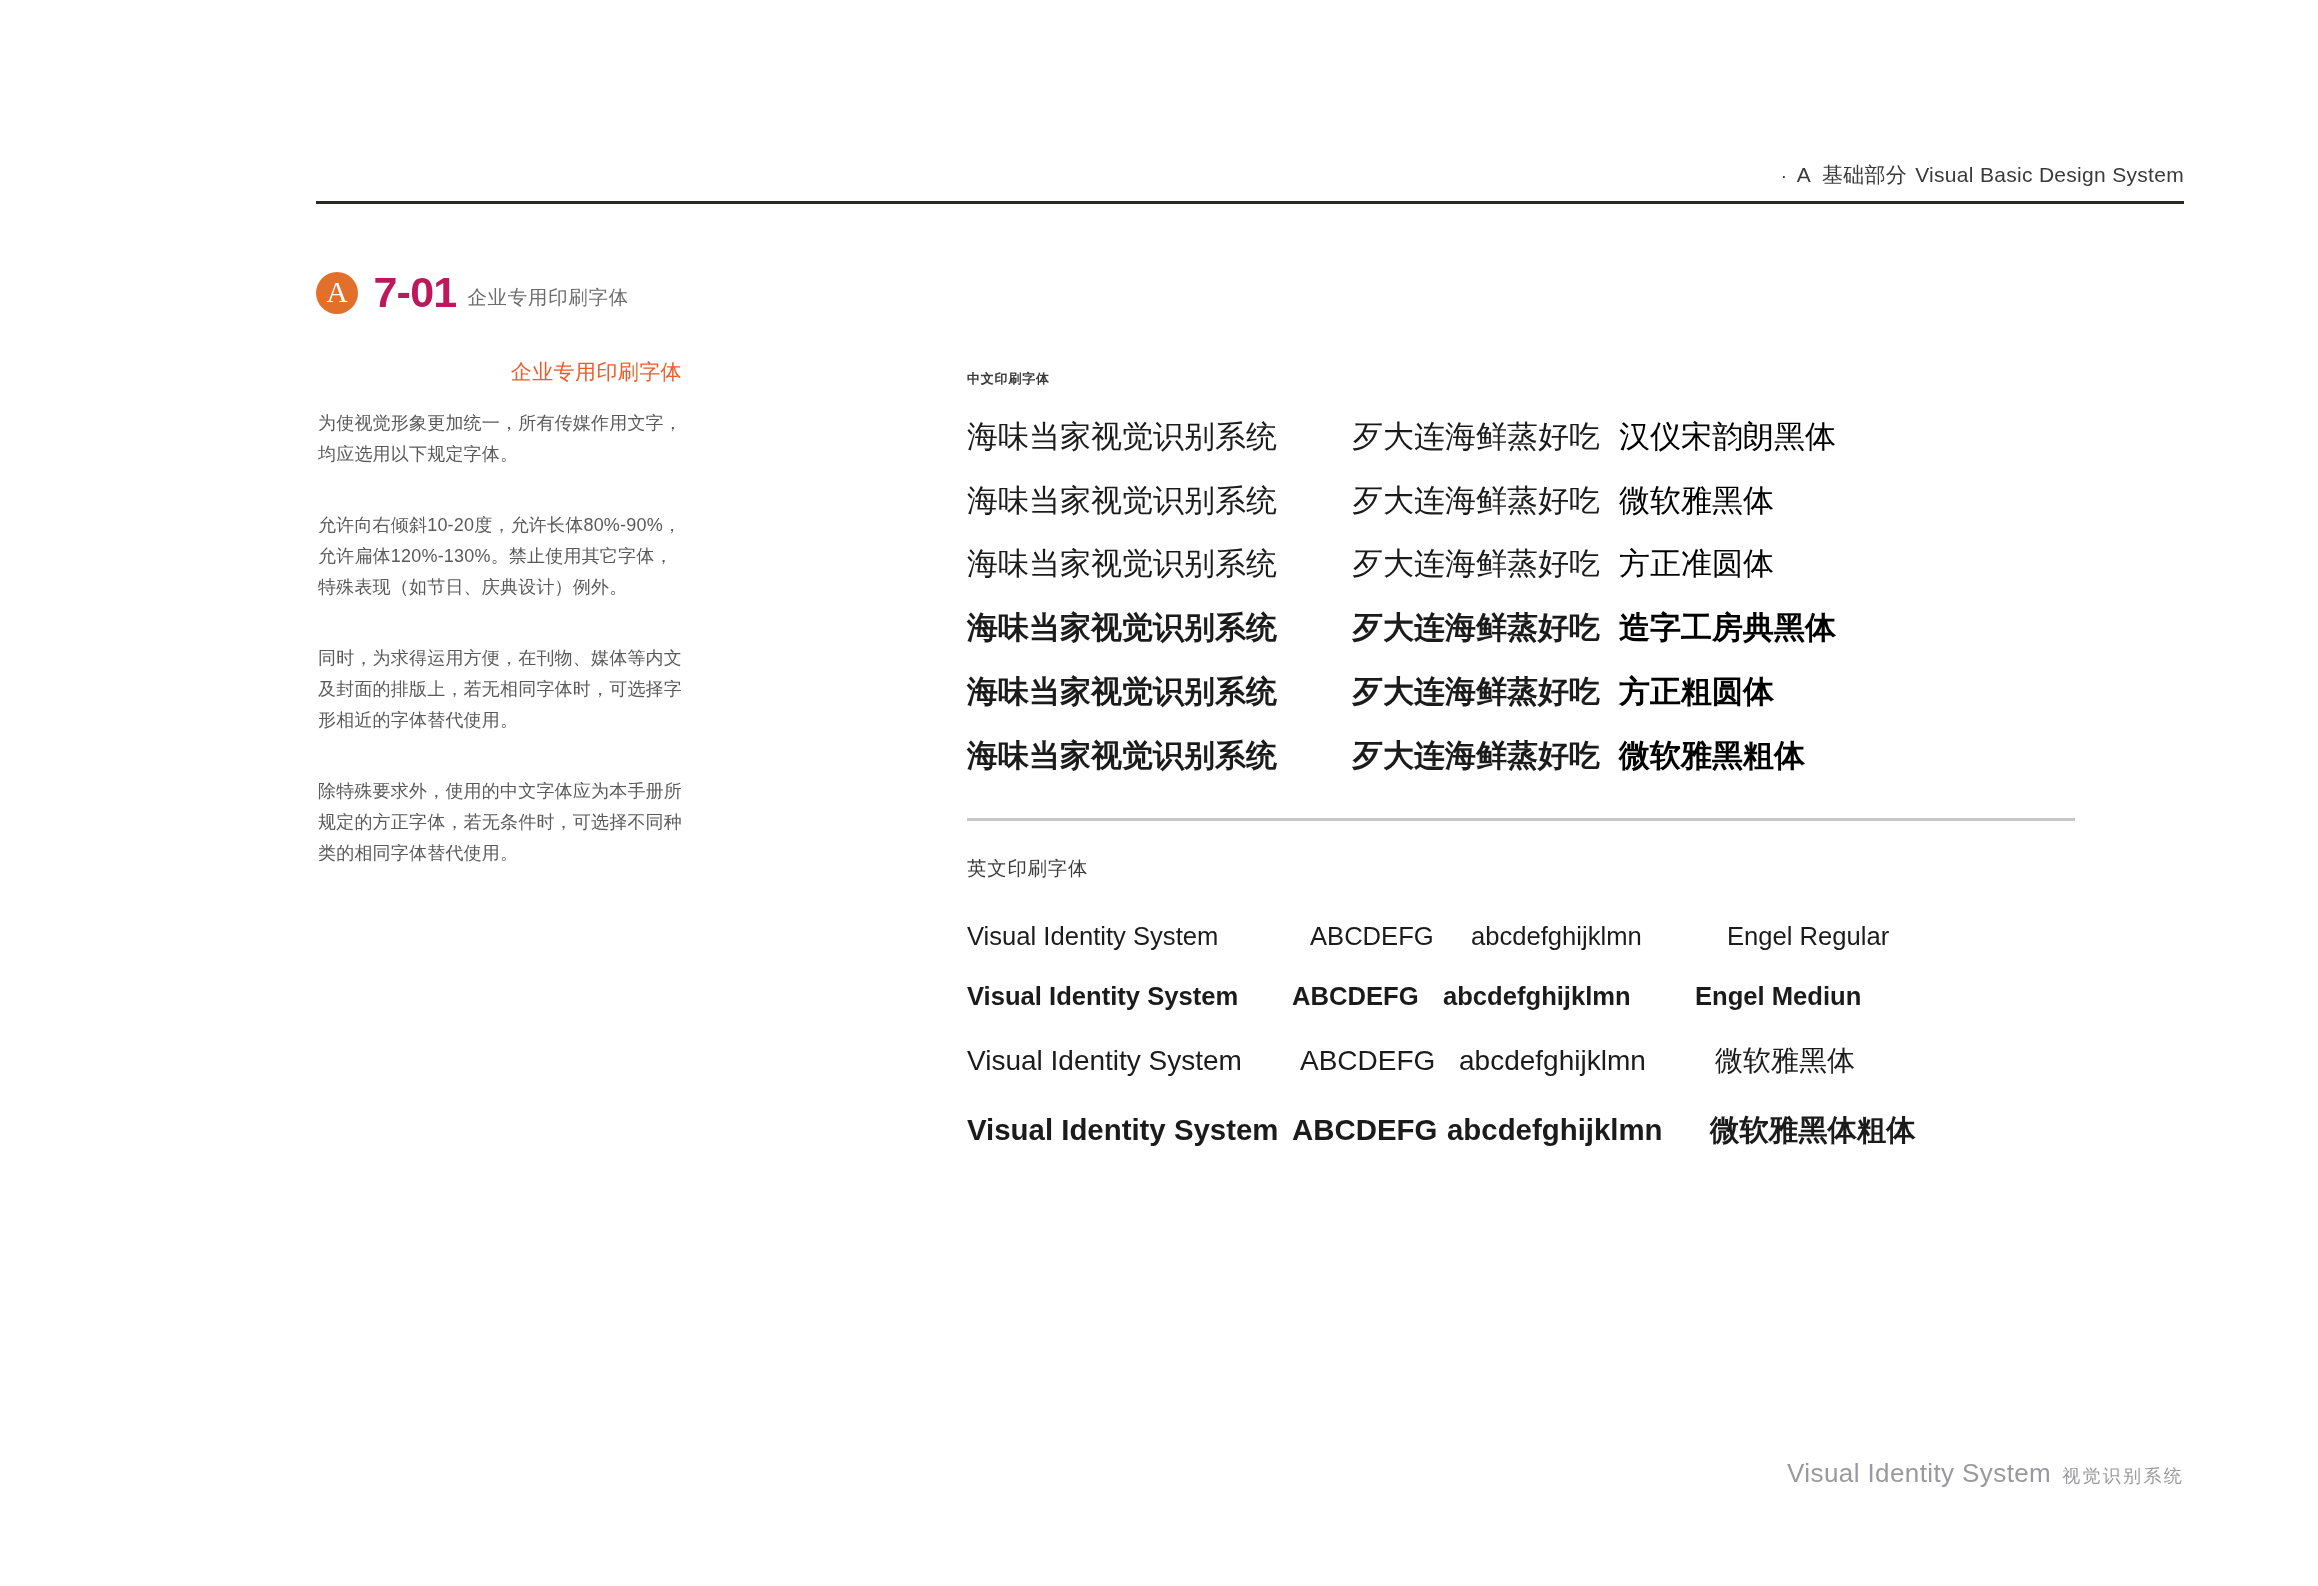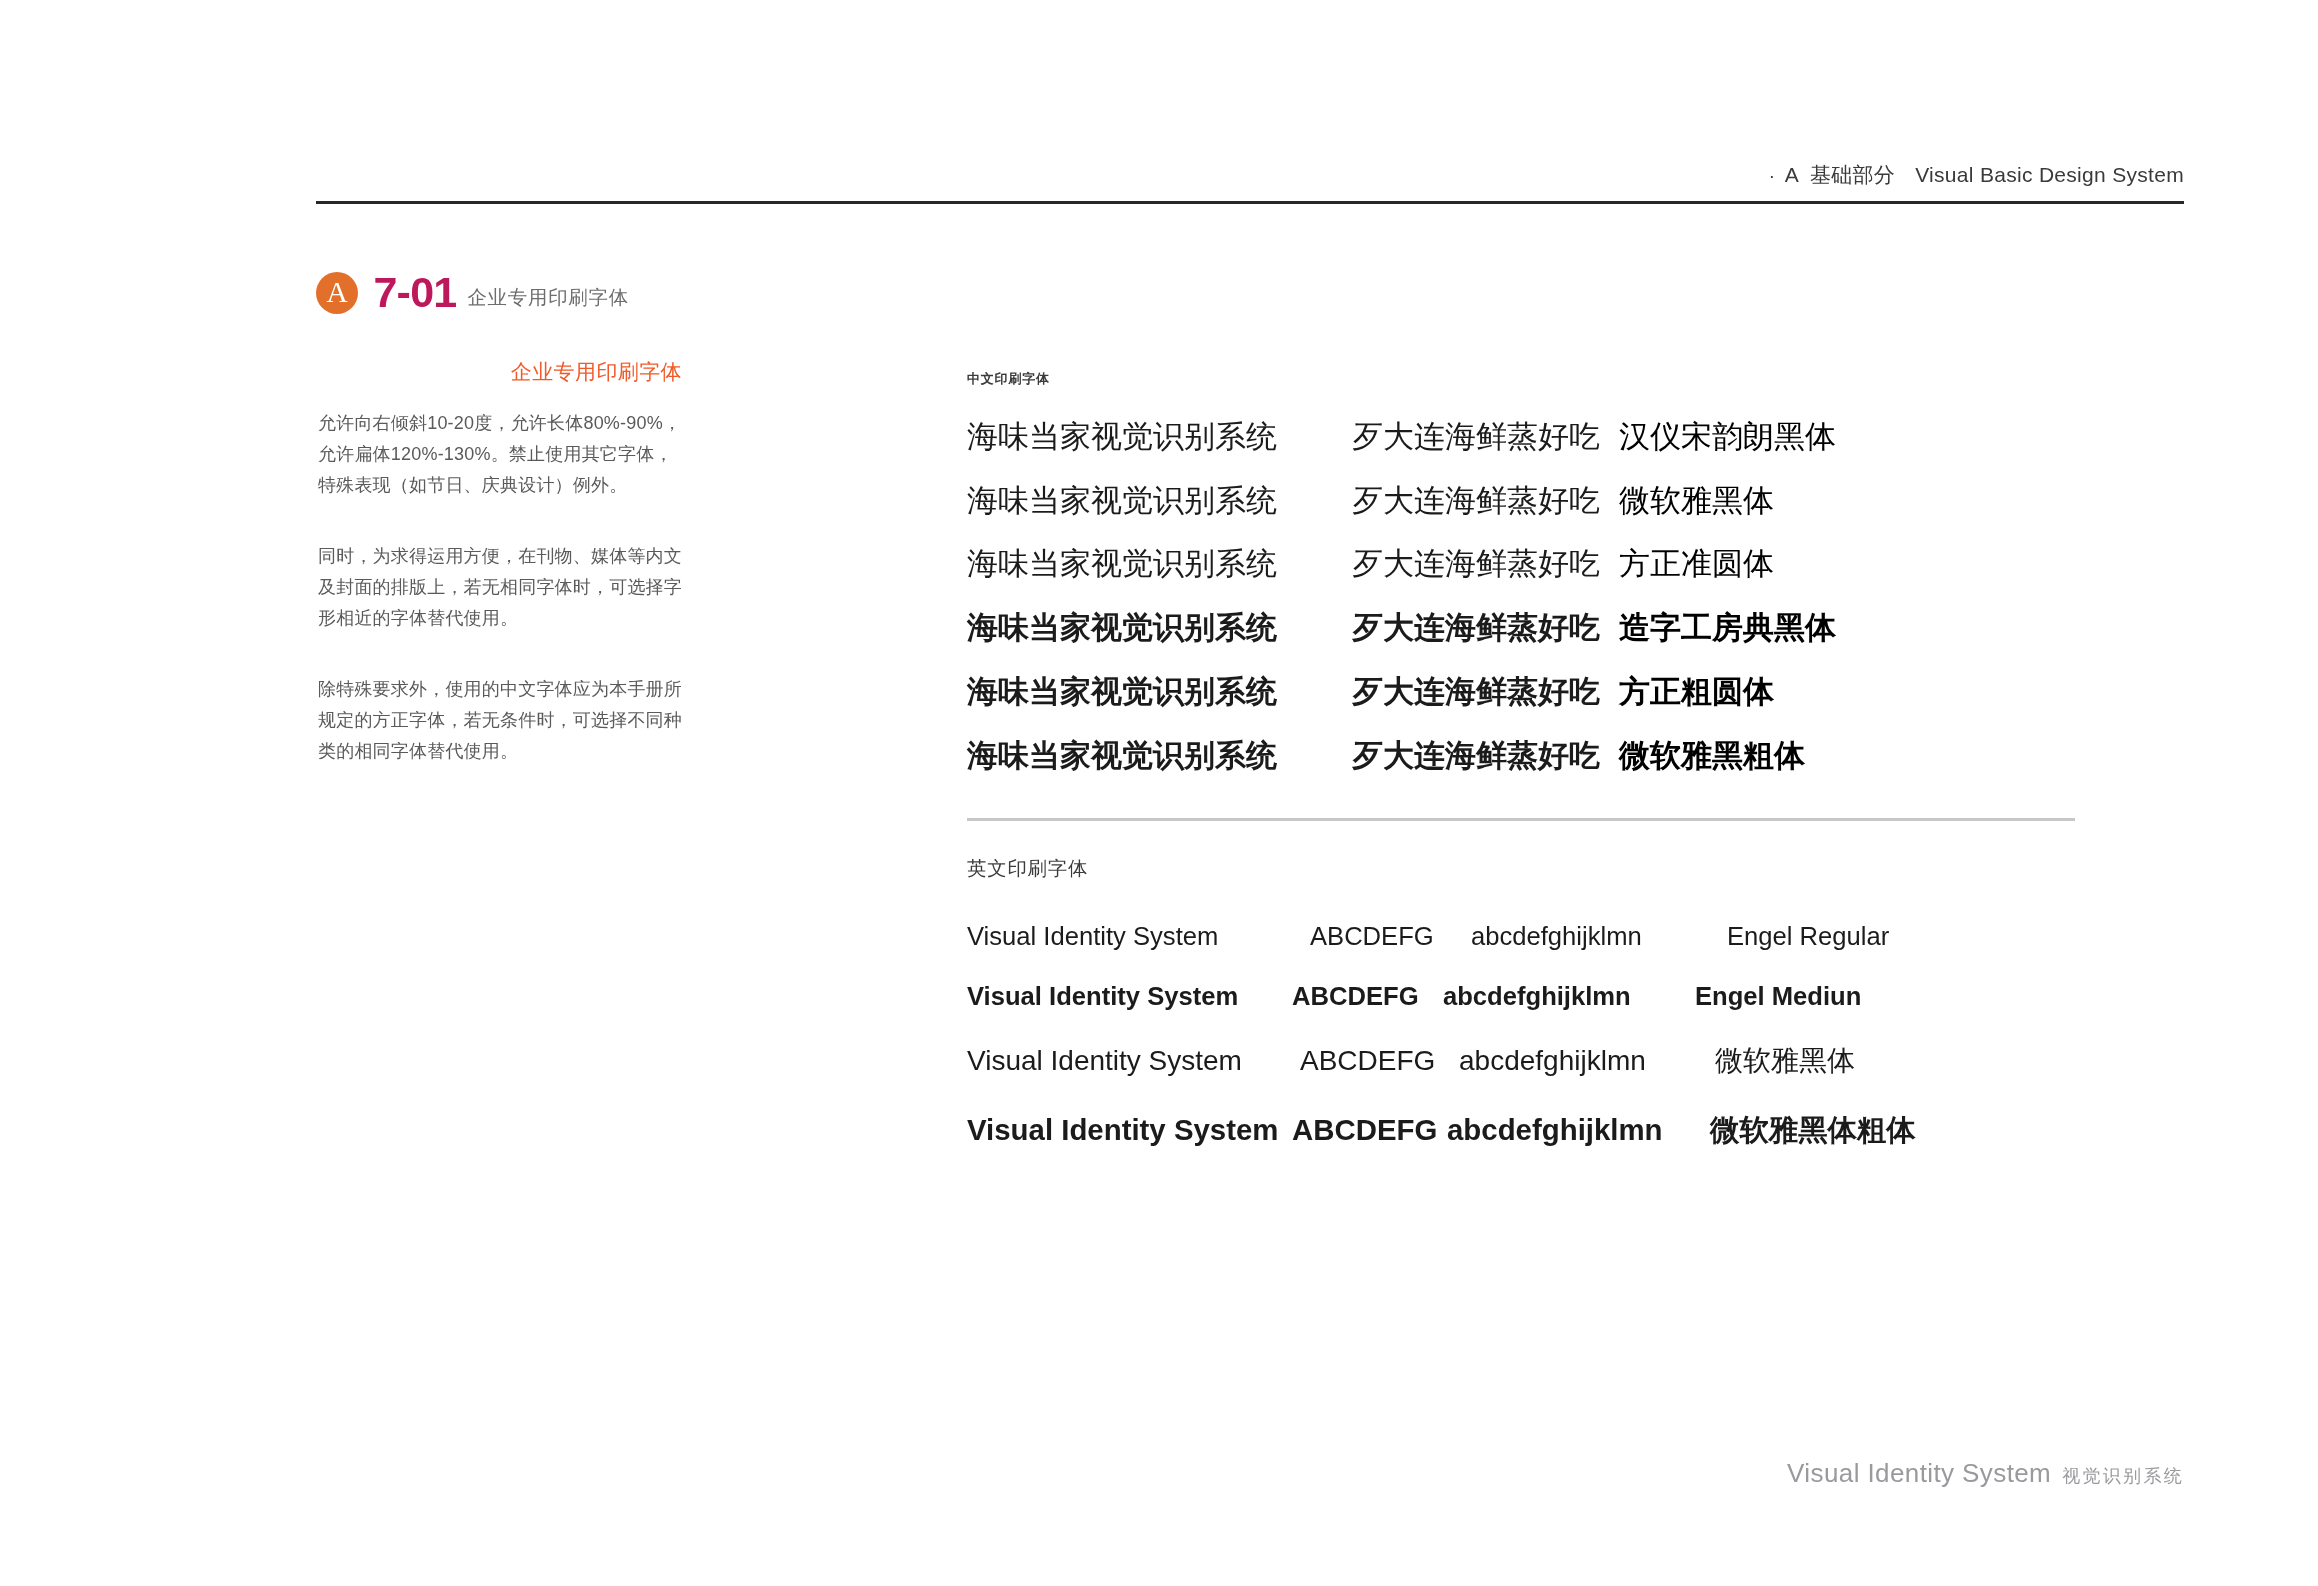--- a/index.html
+++ b/index.html
@@ -36,21 +36,21 @@
   }
   .header-bullet {
     display: inline-block;
     font-size: 18.6px;
     vertical-align: middle;
     margin-right: 9.3px;
     color: #3a3a3a;
   }
   .header-cn {
     display: inline-block;
-    margin-right: 20px;
+    margin-right: 8px;
   }
   .header-a {
     display: inline-block;
     margin-right: 11px;
   }
   .header-en {
     display: inline-block;
   }
   .header-rule {
     position: absolute;
@@ -240,20 +240,21 @@
   <div class="header-rule"></div>
 
   <div class="title-block">
     <div class="badge">A</div>
     <div class="title-num">7-01</div>
     <div class="title-sub">企业专用印刷字体</div>
   </div>
 
   <div class="left-col">
     <div class="left-heading">企业专用印刷字体</div>
+    <p class="left-para">为使视觉形象更加统一，所有传媒作用文字，均应选用以下规定字体。</p>
     <p class="left-para">允许向右倾斜10-20度，允许长体80%-90%，允许扁体120%-130%。禁止使用其它字体，特殊表现（如节日、庆典设计）例外。</p>
     <p class="left-para">同时，为求得运用方便，在刊物、媒体等内文及封面的排版上，若无相同字体时，可选择字形相近的字体替代使用。</p>
     <p class="left-para">除特殊要求外，使用的中文字体应为本手册所规定的方正字体，若无条件时，可选择不同种类的相同字体替代使用。</p>
   </div>
 
   <div class="right-col">
 
     <div class="group-label">中文印刷字体</div>
 
     <div class="cn-row">

